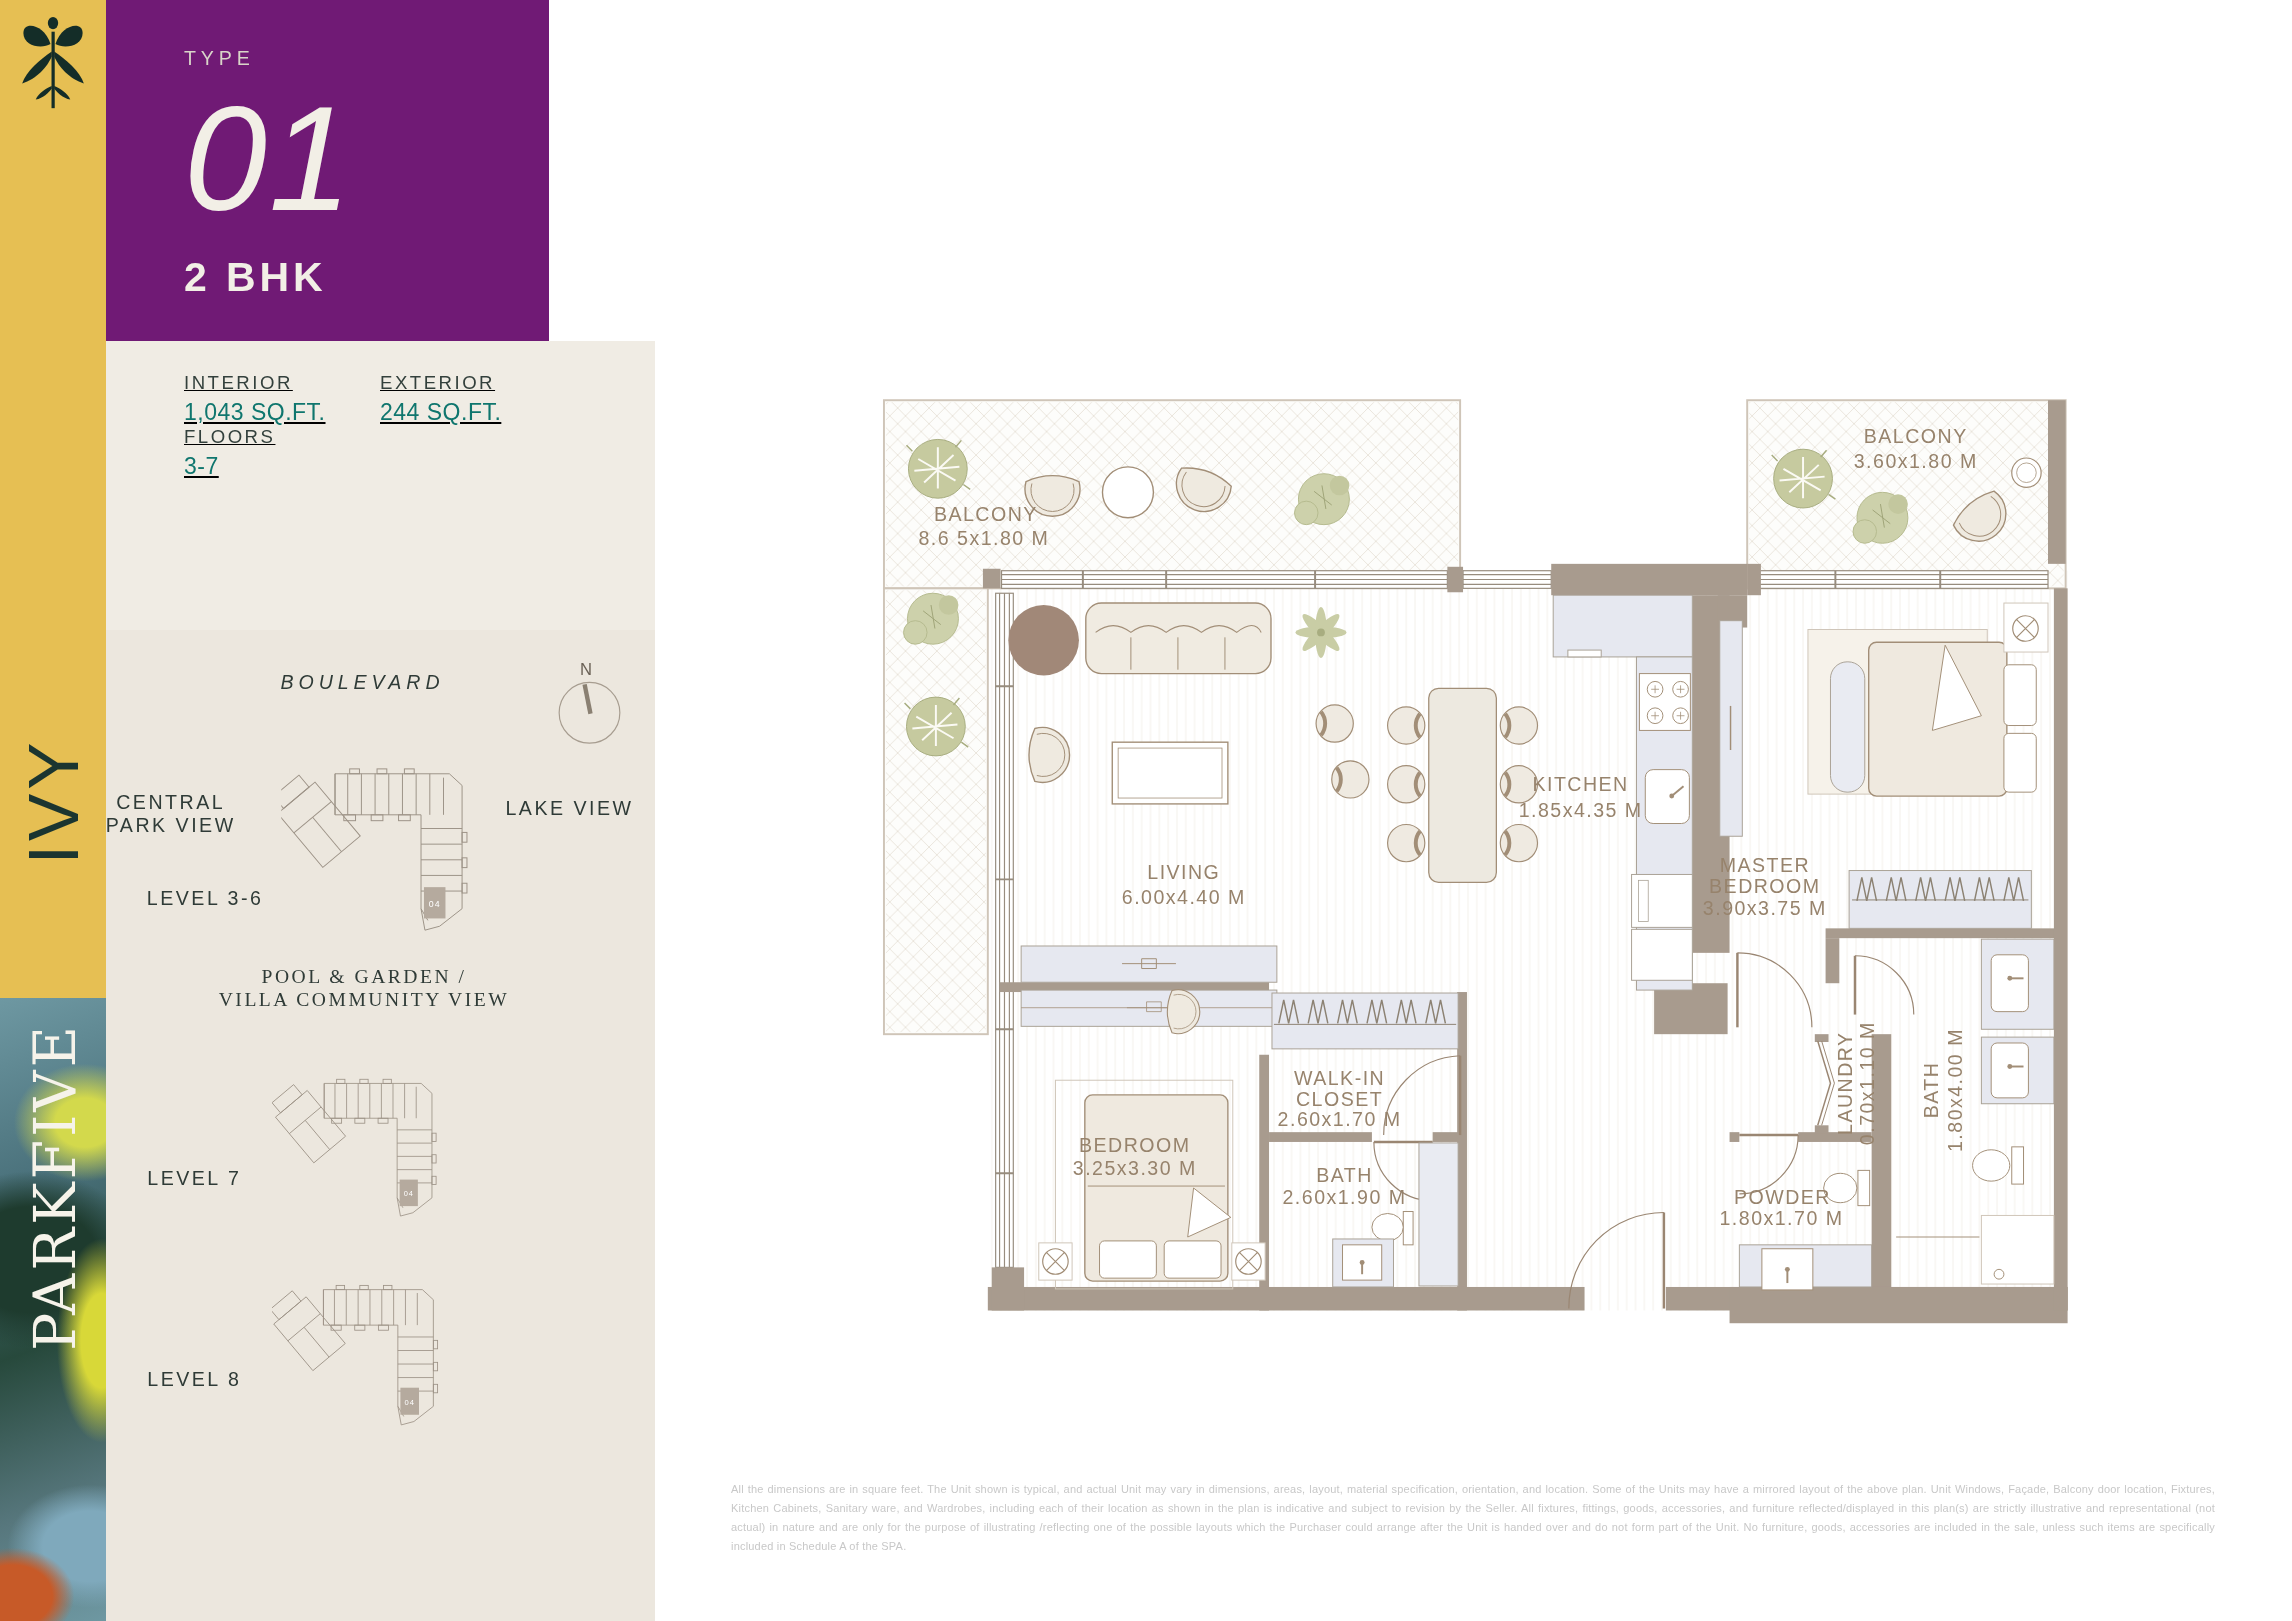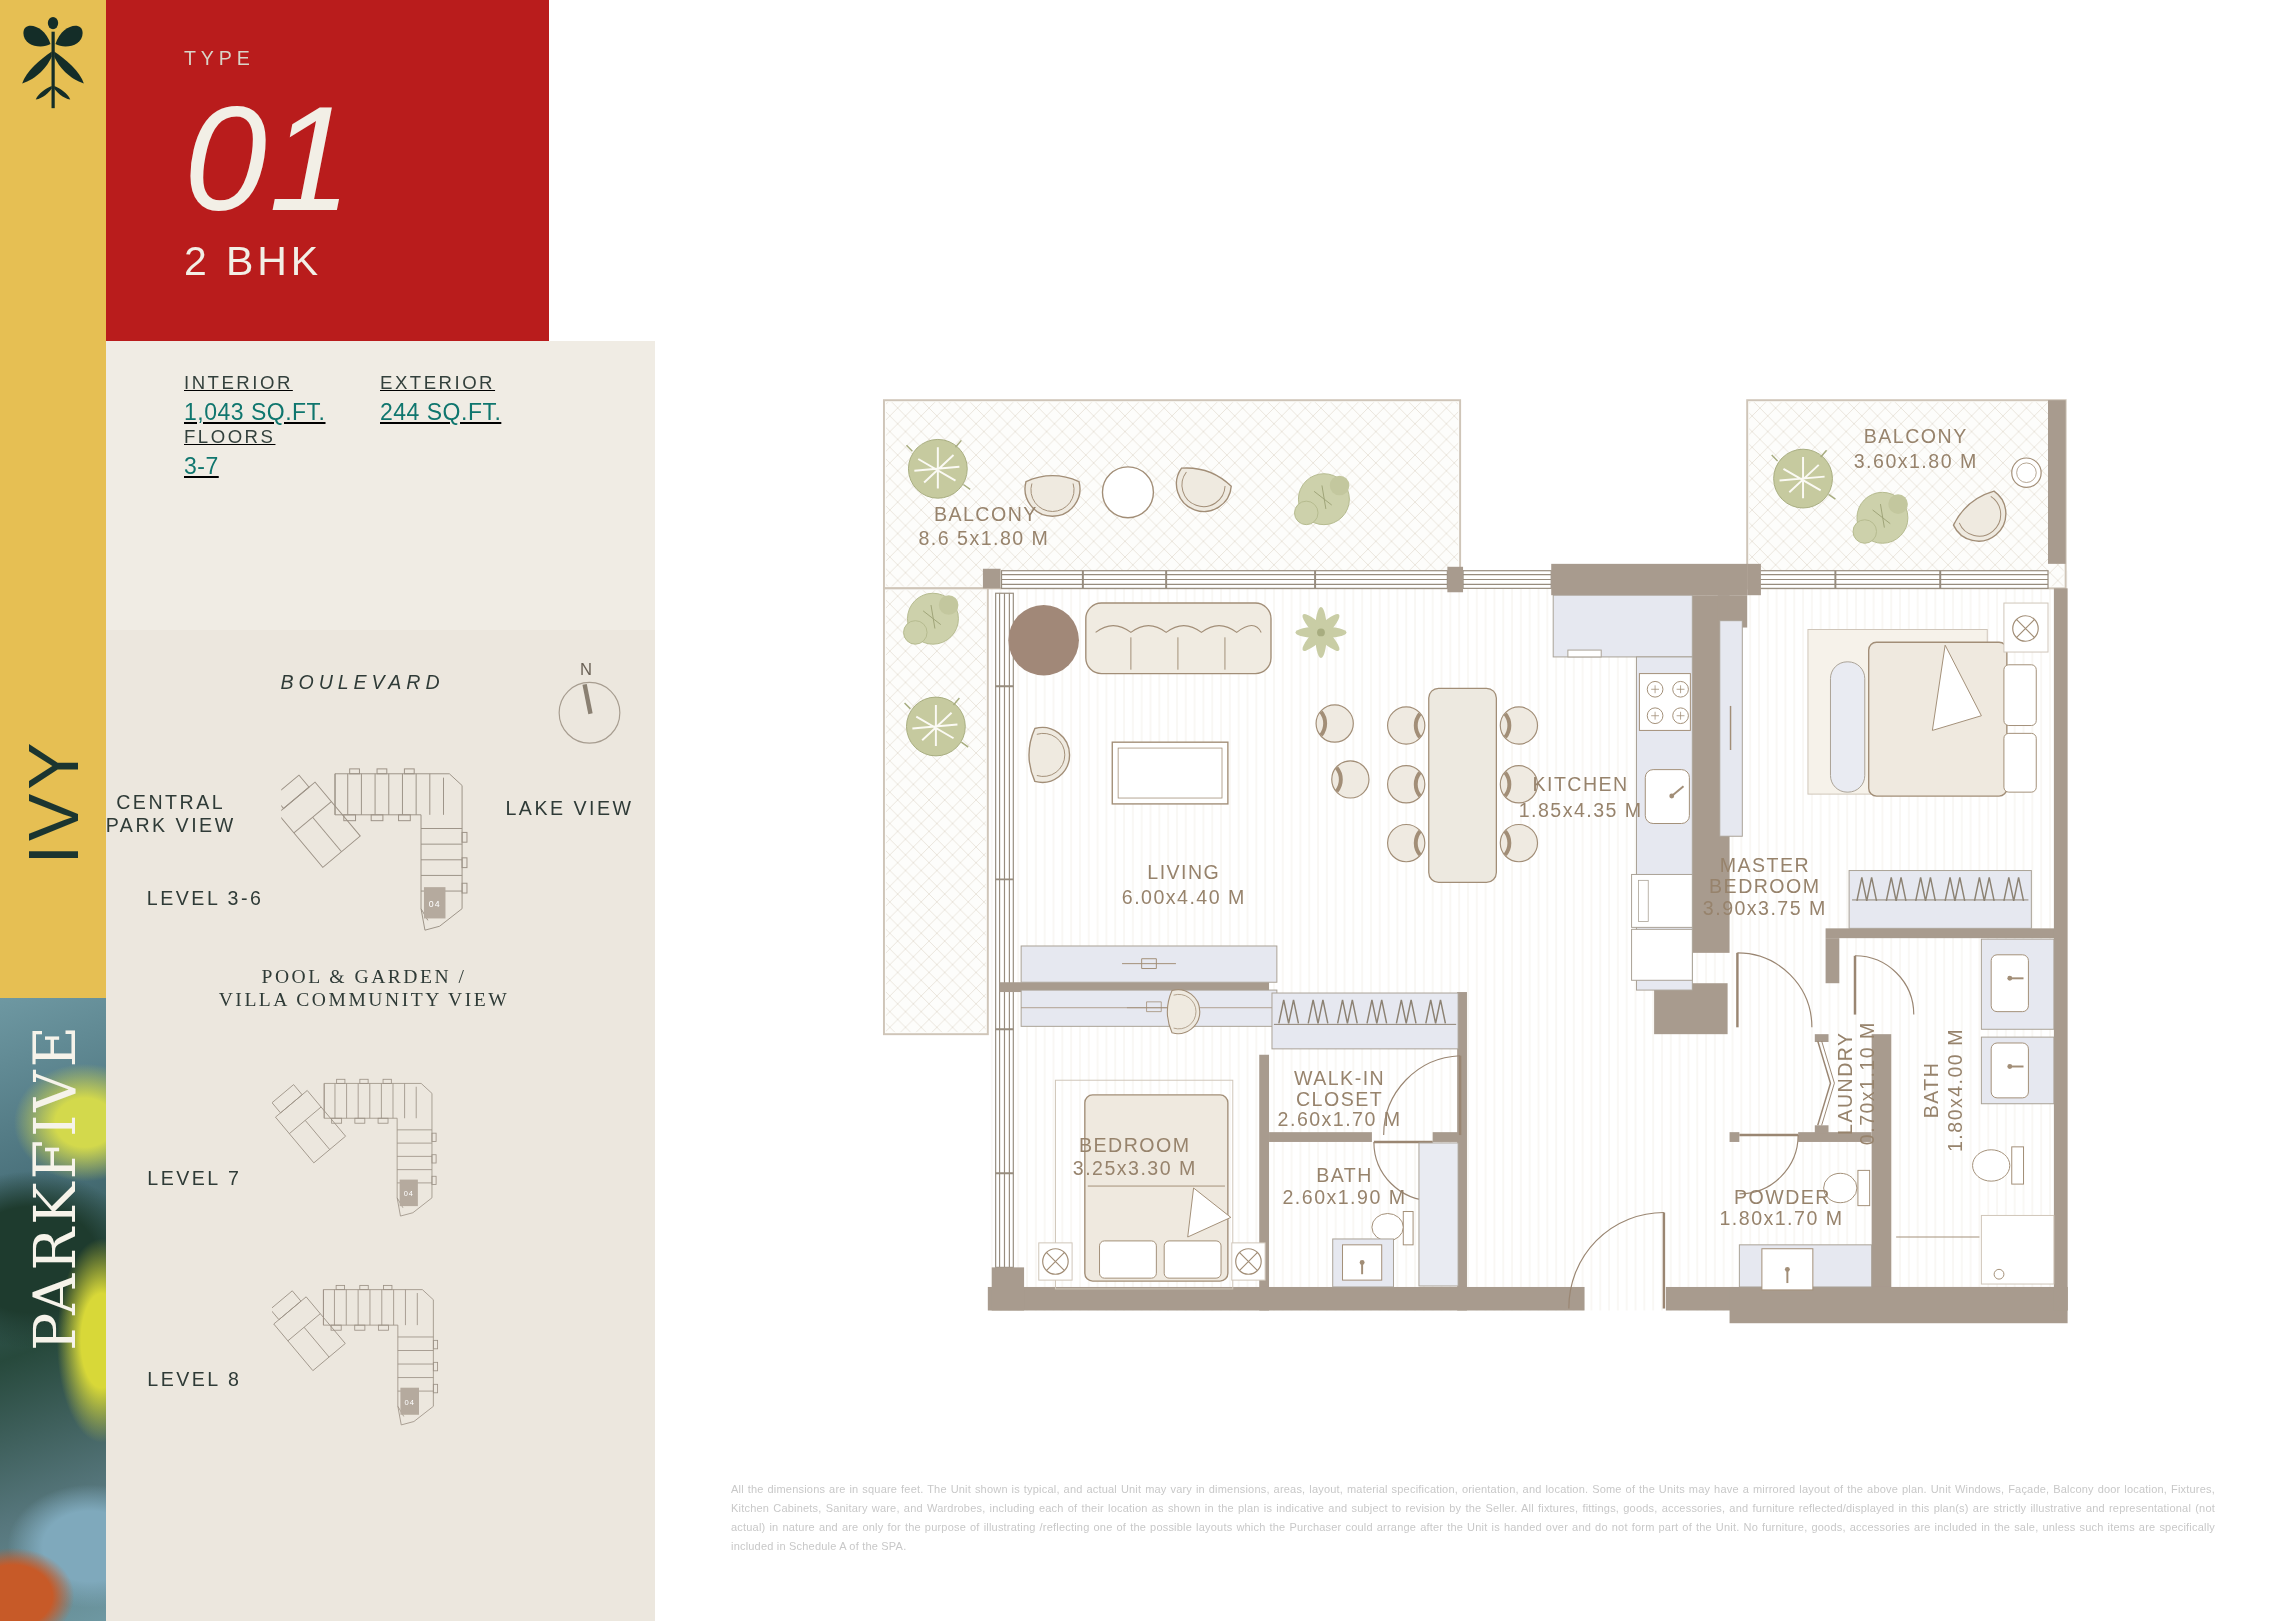--- a/index.html
+++ b/index.html
@@ -17,25 +17,25 @@
       radial-gradient(147px 118px at 30% 42%, #1e3b2e 0 45%, rgba(30,59,46,0) 75%),
       radial-gradient(118px 98px at 80% 20%, #d3d94c 0 25%, rgba(211,217,76,0) 60%),
       linear-gradient(160deg,#6e98a2 0%,#49707a 30%,#27493c 55%,#57777d 80%,#6e98a2 100%);}
   .ivy-wrap{left:0;top:720px;width:106px;height:162px;display:flex;align-items:center;justify-content:center;}
   .ivy{transform:rotate(-90deg);font-size:71px;font-weight:500;letter-spacing:3.9px;color:#1B3530;white-space:nowrap;}
   .parkfive-wrap{left:0;top:998px;width:106px;height:623px;display:flex;align-items:center;justify-content:center;}
   .parkfive{transform:rotate(-90deg) translateY(2px) translateX(123px);
     font-family:"DejaVu Serif","Liberation Serif",serif;font-size:57px;letter-spacing:2.9px;color:#F6F3EA;white-space:nowrap;}
 
   
-  .typebox{left:106px;top:0;width:443px;height:341px;background:#b91c1c;color:#F2EFE6;box-sizing:border-box;
+  .typebox{left:106px;top:0;width:443px;height:341px;background:#701a75;color:#F2EFE6;box-sizing:border-box;
            padding:47px 0 0 78px;}
   .type-label{font-size:19.6px;letter-spacing:4.9px;color:#D9D5C9;}
   .type-number{font-size:149px;font-weight:300;line-height:1;margin-top:13.7px;letter-spacing:2px;font-style:italic;}
-  .type-bhk{font-size:41px;font-weight:400;letter-spacing:3.9px;margin-top:5px;}
+  .type-bhk{font-size:41px;font-weight:700;letter-spacing:3.9px;margin-top:21px;}
 
   
   .stats{left:106px;top:341px;width:549px;height:289px;background:#F0ECE4;box-sizing:border-box;
          padding:31px 0 0 78px;}
   .stat-grid{display:grid;grid-template-columns:196px auto;text-decoration:underline;}
   .stat-label{font-size:18.6px;letter-spacing:2.5px;color:#33403C;}
   .stat-value{font-size:23px;color:#0f766e;margin-top:5px;letter-spacing:0.5px;}
 
   
   .keypanel{left:106px;top:630px;width:549px;height:991px;background:#ECE7DE;}

